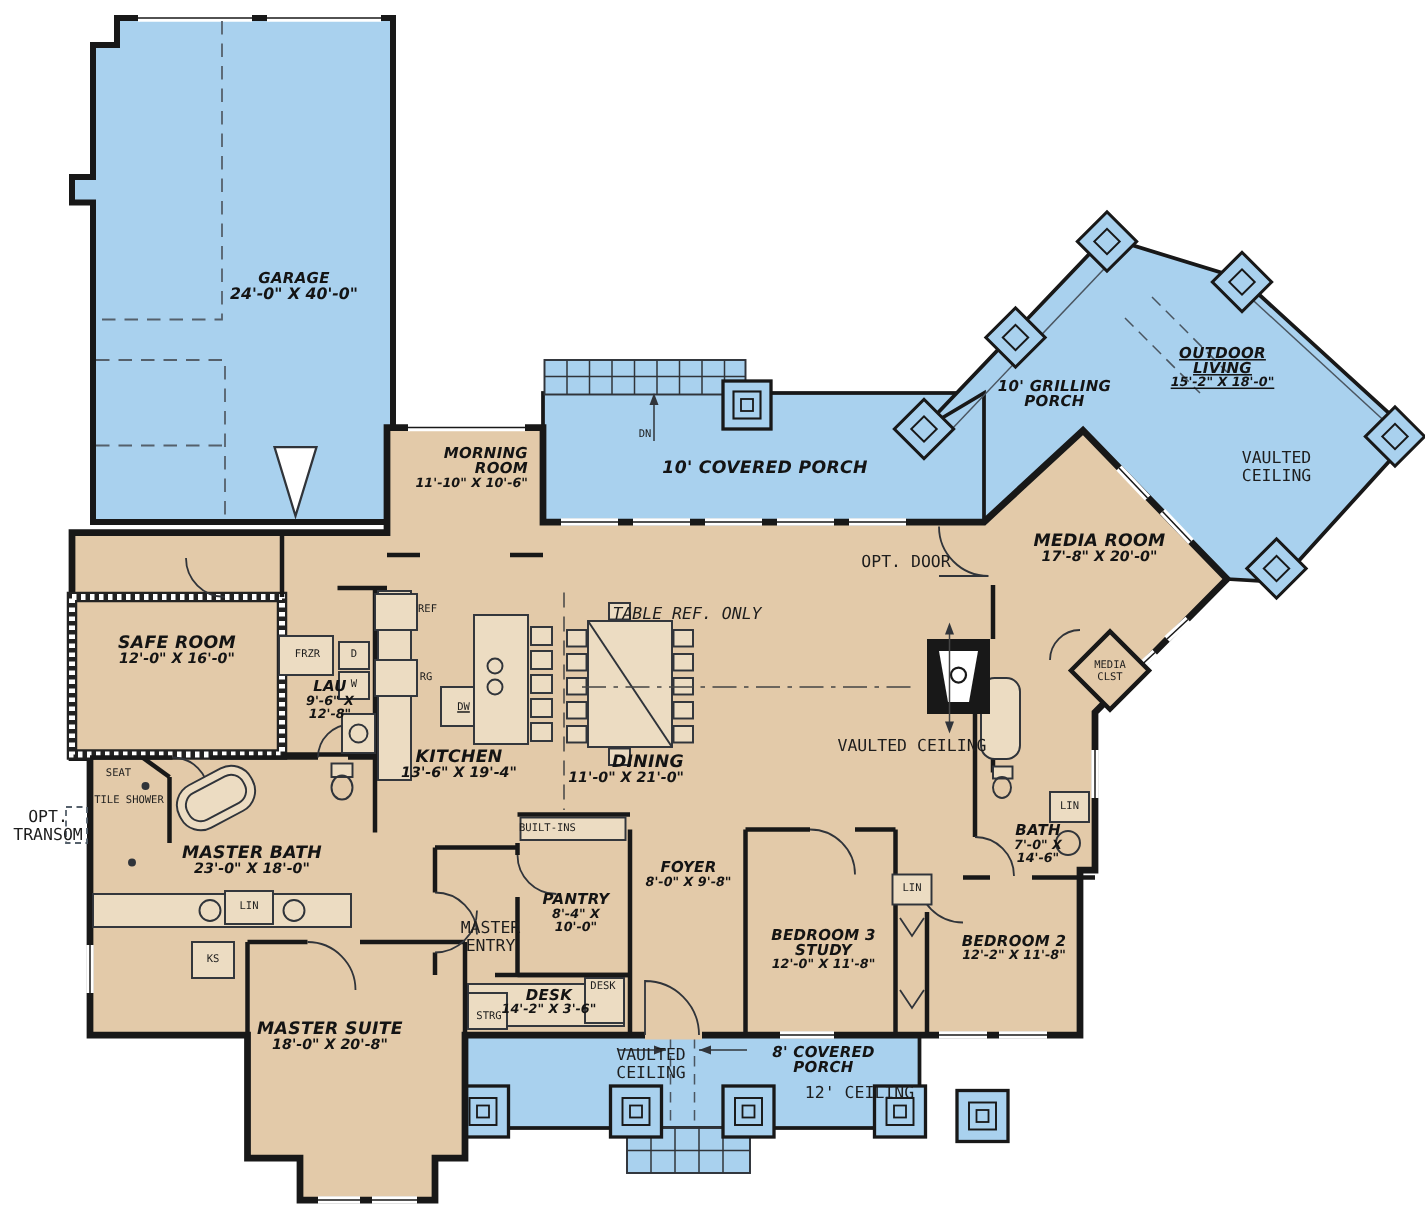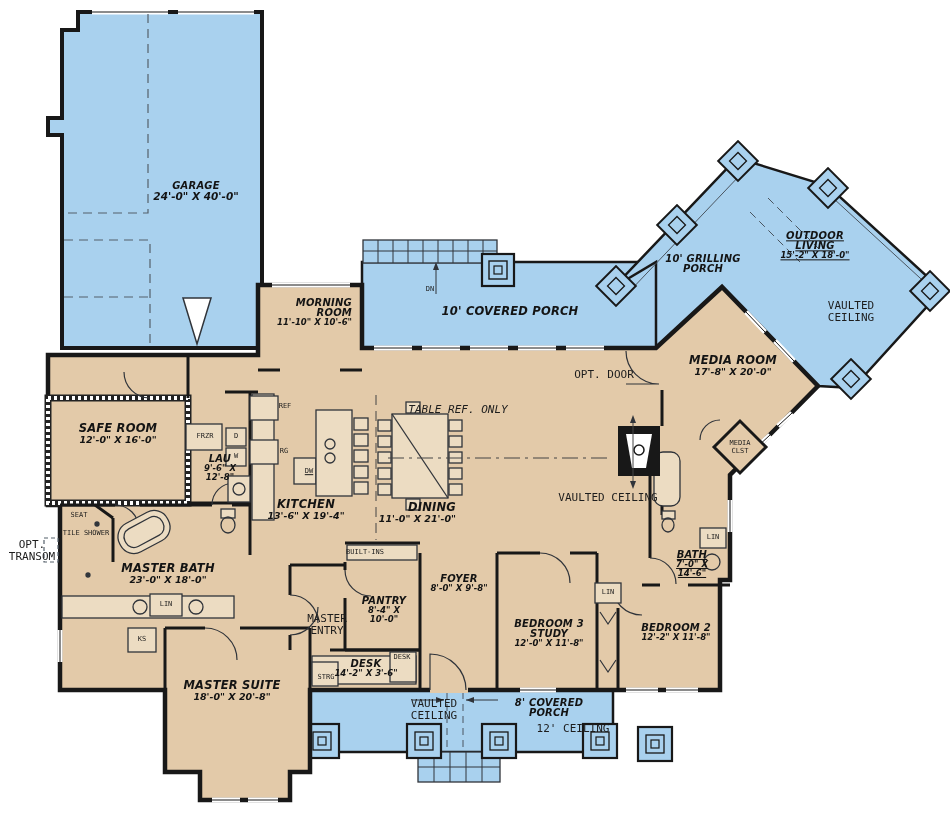--- a/index.html
+++ b/index.html
@@ -430,21 +430,21 @@
 <div class="ann nowrap" style="left:604px;top:375px;">OPT. DOOR</div>
 <div class="ann" style="left:32px;top:551px;width:48px;">OPT. TRANSOM</div>
 <div class="ann tiny" style="left:79px;top:516px;">SEAT</div>
 <div class="ann tiny nowrap" style="left:86px;top:534px;">TILE SHOWER</div>
 <div class="lbl md" style="left:168px;top:574px;width:140px;">
   <div class="rname">MASTER BATH</div>
       <div class="rdims">23'-0" X 18'-0"</div>
 </div>
 <div class="ann tiny" style="left:166px;top:605px;">LIN</div>
 <div class="ann tiny" style="left:142px;top:640px;">KS</div>
-<div class="lbl md" style="left:232px;top:691px;width:150px;">
+<div class="lbl md" style="left:220px;top:691px;width:150px;">
   <div class="rname">MASTER SUITE</div>
       <div class="rdims">18'-0" X 20'-8"</div>
 </div>
 <div class="ann" style="left:327px;top:625px;width:54px;">MASTER ENTRY</div>
 <div class="lbl sm" style="left:384px;top:610px;width:52px;">
   <div class="rname">PANTRY</div>
       <div class="rdims">8'-4" X 10'-0"</div>
 </div>
 <div class="ann tiny nowrap" style="left:365px;top:553px;">BUILT-INS</div>
 <div class="lbl sm" style="left:459px;top:584px;width:80px;">
@@ -459,21 +459,21 @@
 <div class="ann tiny" style="left:326px;top:678px;">STRG</div>
 <div class="lbl sm" style="left:549px;top:634px;width:78px;">
   <div class="rname">BEDROOM 3 STUDY</div>
       <div class="rdims">12'-0" X 11'-8"</div>
 </div>
 <div class="lbl sm" style="left:676px;top:633px;width:92px;">
   <div class="rname">BEDROOM 2</div>
       <div class="rdims">12'-2" X 11'-8"</div>
 </div>
 <div class="ann tiny" style="left:608px;top:593px;">LIN</div>
-<div class="lbl sm" style="left:692px;top:564px;width:48px;text-decoration:underline;">
+<div class="lbl sm" style="left:692px;top:564px;width:48px;">
   <div class="rname">BATH</div>
       <div class="rdims">7'-0" X 14'-6"</div>
 </div>
 <div class="ann tiny" style="left:713px;top:538px;">LIN</div>
 <div class="ann tiny" style="left:740px;top:448px;width:36px;">MEDIA CLST</div>
 <div class="ann" style="left:434px;top:710px;width:52px;">VAULTED CEILING</div>
 <div class="lbl sm" style="left:549px;top:708px;width:72px;">
   <div class="rname">8' COVERED PORCH</div>
 </div>
 <div class="ann nowrap" style="left:547px;top:729px;margin-left:26px;">12' CEILING</div>

